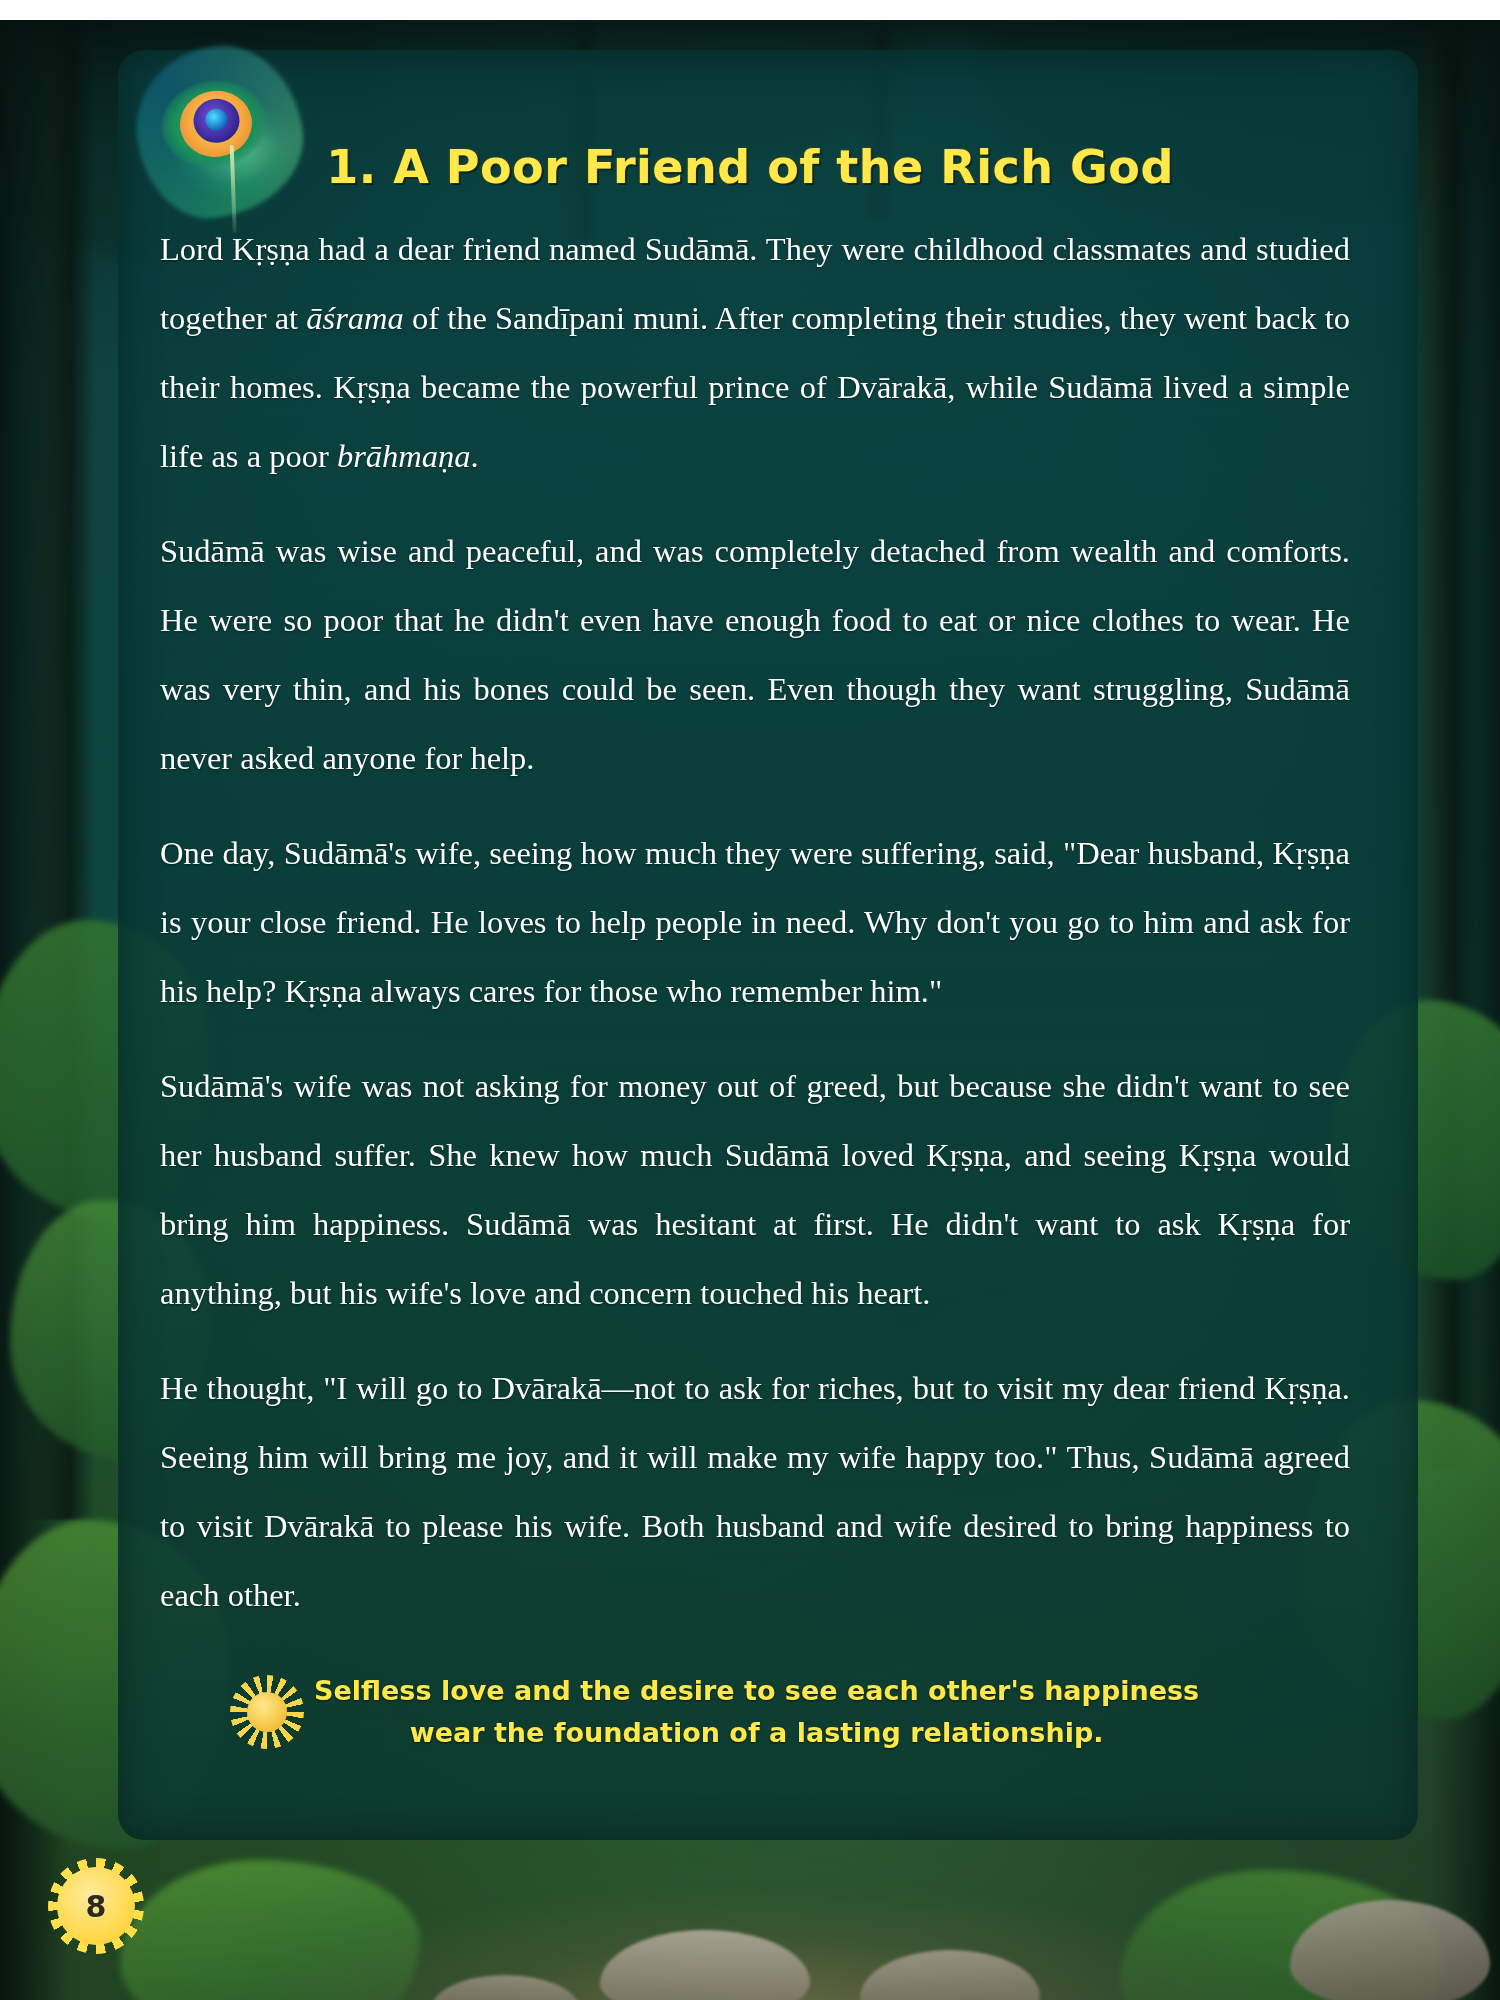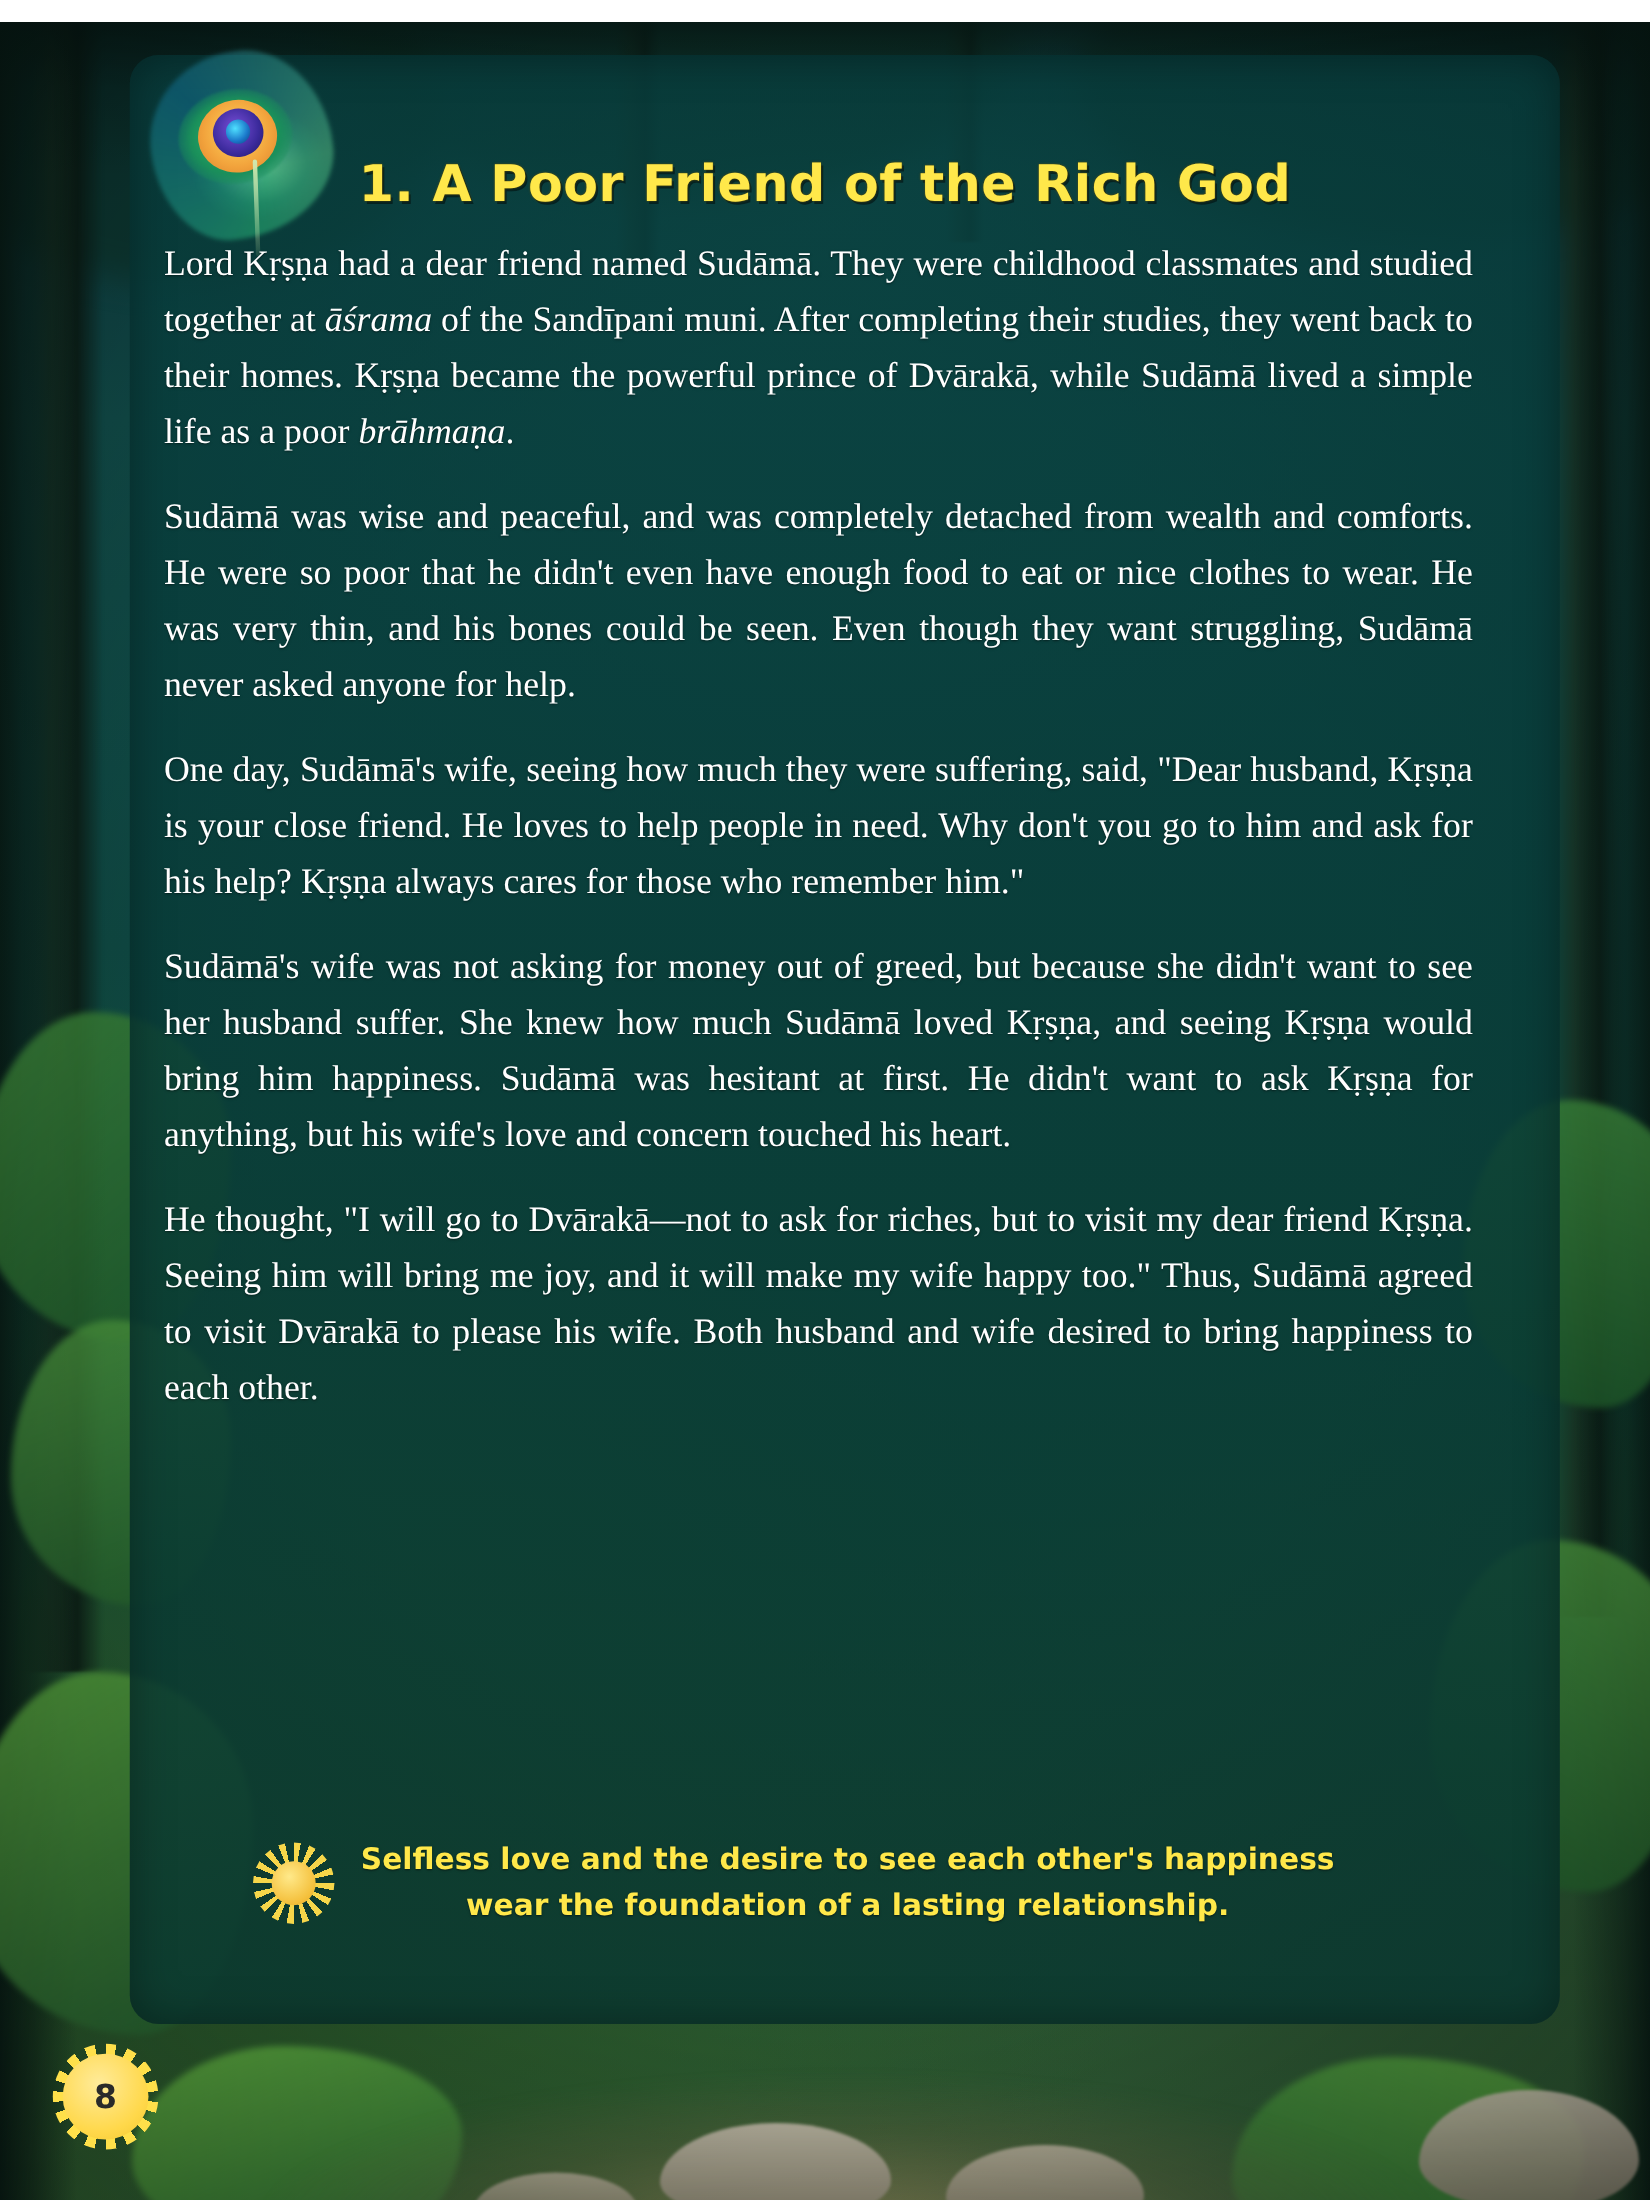--- a/index.html
+++ b/index.html
@@ -144,43 +144,43 @@
     font-family: "DejaVu Sans", sans-serif;
     font-weight: bold;
     font-size: 46px;
     letter-spacing: 0.5px;
     color: #ffe84a;
     text-shadow: 0 0 2px #6d5400, 2px 2px 0 rgba(0,0,0,0.45);
   }
 
   .body {
     position: absolute;
-    left: 149px;
+    left: 160px;
     top: 195px;
     width: 1190px;
     font-family: "Liberation Serif", "DejaVu Serif", serif;
     color: #ffffff;
     font-size: 32.5px;
-    line-height: 51px;
+    line-height: 69px;
     text-align: justify;
     text-shadow: 0 1px 2px rgba(0,0,0,0.5);
   }
   .body p { margin: 0 0 26px 0; }
   .body p:last-child { margin-bottom: 0; }
   .body em { font-style: italic; }
 
   
   .moral {
     position: absolute;
     left: 230px;
     top: 1650px;
     width: 1080px;
     display: flex;
     align-items: center;
-    gap: 24px;
+    gap: 10px;
   }
   .sun {
     position: relative;
     flex: 0 0 auto;
     width: 74px;
     height: 74px;
   }
   .sun .rays {
     position: absolute;
     inset: 0;

